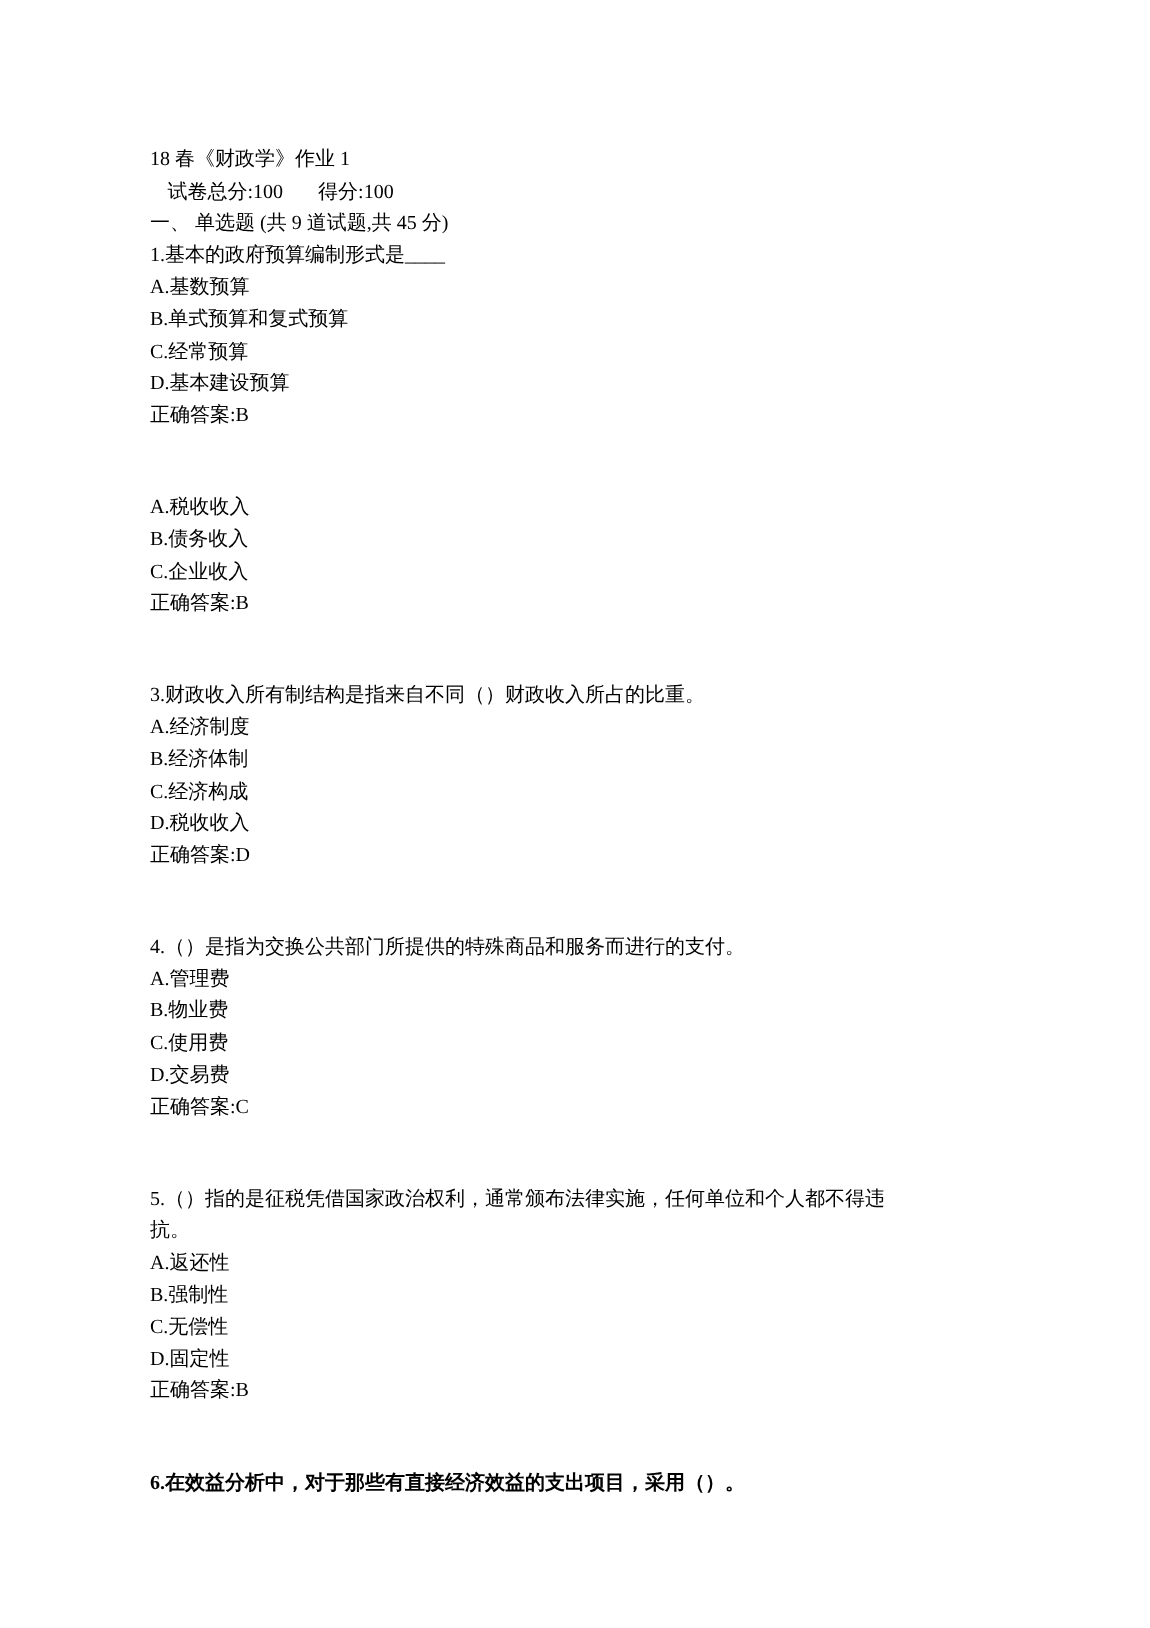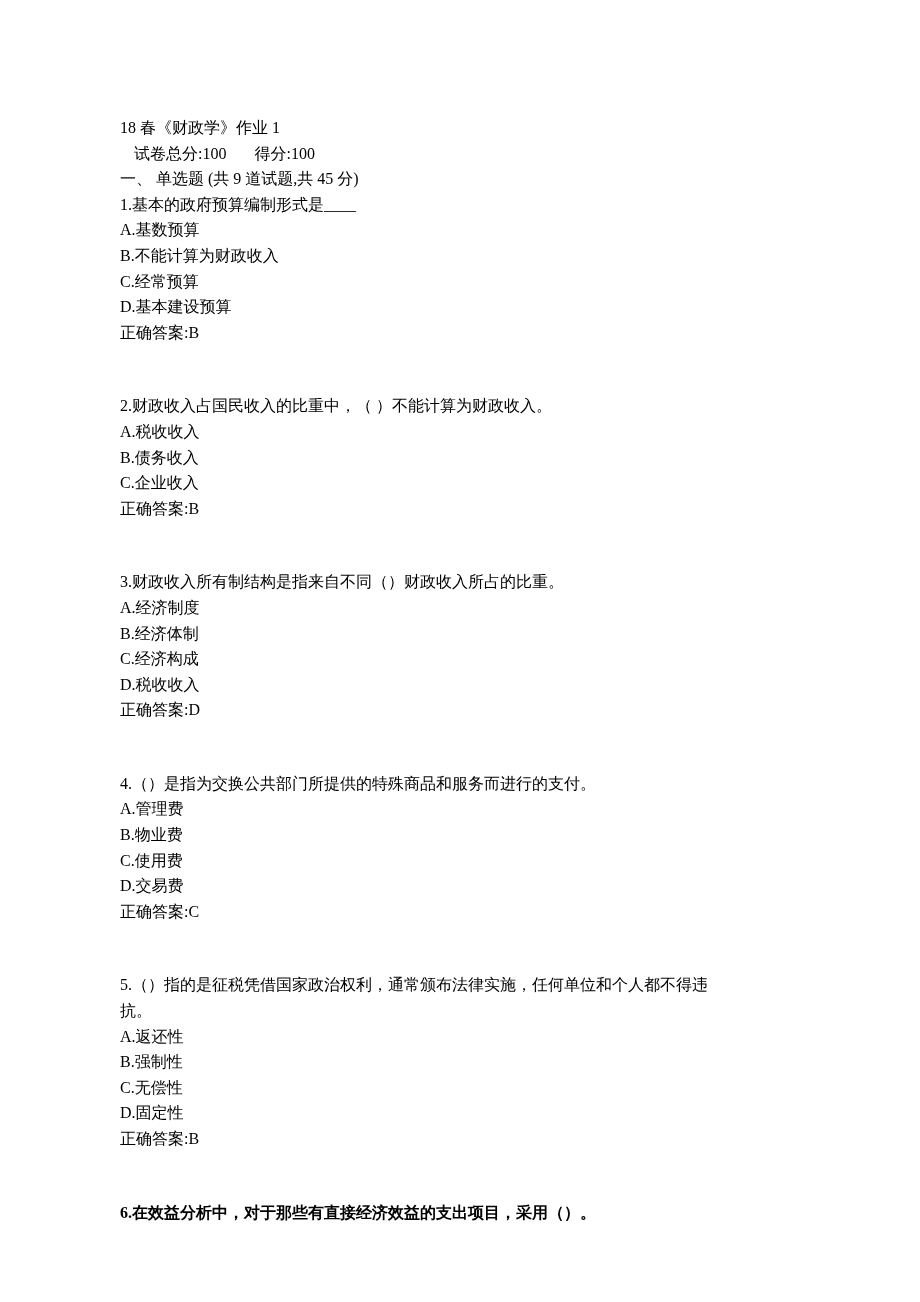--- a/index.html
+++ b/index.html
@@ -40,28 +40,27 @@
 
   <p class="line">18 春《财政学》作业 1</p>
 
   <p class="line score-line"><span>试卷总分:</span><span>100</span>       <span>得分:</span><span>100</span></p>
 
   <p class="line">一、  单选题 (共 9 道试题,共 45 分)</p>
 
   <div class="question-block">
     <p class="line"><span>1.</span><span>基本的政府预算编制形式是____</span></p>
     <p class="line">A.基数预算</p>
-    <p class="line">B.不能计算为财政收入</p>
+    <p class="line">B.单式预算和复式预算</p>
     <p class="line">C.经常预算</p>
     <p class="line">D.基本建设预算</p>
     <p class="line"><span>正确答案:</span><span>B</span></p>
   </div>
 
   <div class="question-block">
-    <p class="line"><span>2.</span><span>财政收入占国民收入的比重中，（  ）不能计算为财政收入。</span></p>
     <p class="line">A.税收收入</p>
     <p class="line">B.债务收入</p>
     <p class="line">C.企业收入</p>
     <p class="line"><span>正确答案:</span><span>B</span></p>
   </div>
 
   <div class="question-block">
     <p class="line"><span>3.</span><span>财政收入所有制结构是指来自不同（）财政收入所占的比重。</span></p>
     <p class="line">A.经济制度</p>
     <p class="line">B.经济体制</p>

